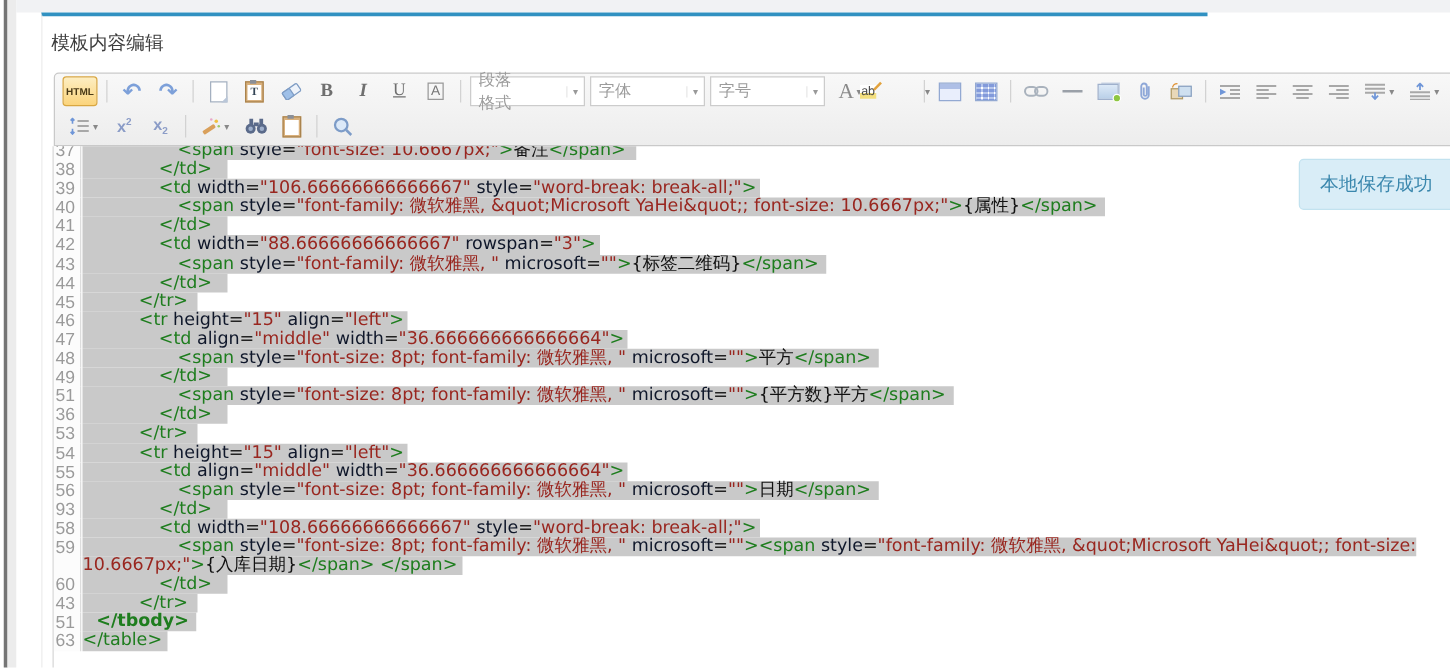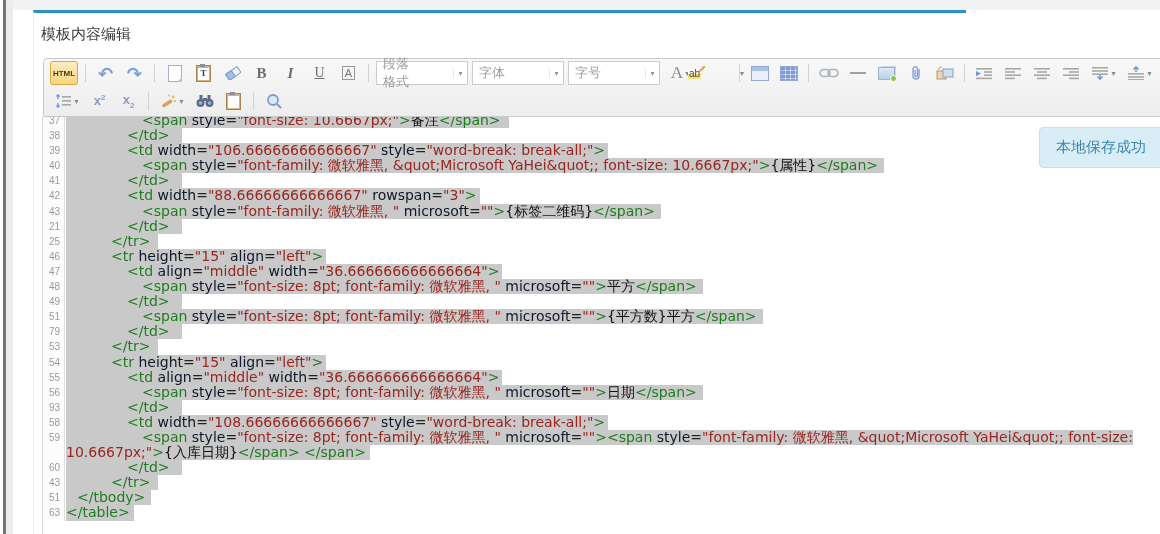--- a/index.html
+++ b/index.html
@@ -15,21 +15,21 @@
 .htmlbtn{width:26px;height:22px;margin:0 2px 0 1px;border:1px solid #d9a741;border-radius:3px;background:linear-gradient(#fdeec2,#fbd47c);font:bold 8px "Liberation Sans",sans-serif;color:#4a3a16;display:flex;align-items:center;justify-content:center;flex:0 0 auto;}
 .dd{width:92px;height:24px;background:#fff;border:1px solid #ccc;display:flex;align-items:center;margin:0 2px;box-sizing:border-box;flex:0 0 auto;gap:40px;}
 .dd .lbl{flex:1;padding-left:6px;font-size:13px;color:#9c9c9c;}
 .dd .car{width:13px;color:#999;font-size:8px;text-align:center;border-left:1px solid #e8e8e8;font-family:"DejaVu Sans",sans-serif;}
 .car2{font-size:8px;color:#888;margin-left:2px;font-family:"DejaVu Sans",sans-serif;}
 .uarr{font:bold 18px "DejaVu Sans",sans-serif;color:#7da0d9;}
 .serifbtn{font-family:"Liberation Serif",serif;color:#6f6f6f;}
 .editor{position:absolute;left:8px;top:104px;width:1119px;height:417px;overflow:hidden;border-left:1px solid #d8d8d8;box-sizing:border-box;}
 .codewrap{position:absolute;left:0;top:-4px;width:100%;}
 .crow{display:flex;height:15.1px;line-height:15.1px;font-size:14px;font-family:"DejaVu Sans",sans-serif;white-space:pre;}
-.ln{width:17px;padding-right:4px;text-align:right;color:#9a9a9a;font-size:10px;font-family:"Liberation Sans",sans-serif;flex:0 0 auto;border-right:1px solid #ddd;background:#fcfcfc;}
+.ln{width:17px;padding-right:4px;text-align:right;color:#9a9a9a;font-size:14px;font-family:"Liberation Sans",sans-serif;flex:0 0 auto;border-right:1px solid #ddd;background:#fcfcfc;}
 .ctext{margin-left:1px;}
 .sel{background:#c9c9c9;}
 .tk-t{color:#1e7d1e;}
 .tk-a{color:#0f172a;}
 .tk-q{color:#99261f;}
 .tk-x{color:#111;}
 .tk-e{color:#222;}
 .toast{position:absolute;left:1005px;top:114px;width:132px;height:41px;background:#d9edf7;border:1px solid #c2e2ef;border-radius:4px;color:#3a87ad;font-size:15px;display:flex;align-items:center;padding-left:16px;box-sizing:border-box;}
 .pg{width:12px;height:15px;background:#fff;border:1px solid #a4b0c0;position:relative;}
 .pg:after{content:"";position:absolute;right:-1px;bottom:-1px;width:0;height:0;border-style:solid;border-width:0 0 5px 5px;border-color:transparent transparent #b9c6d8 transparent;}
@@ -252,36 +252,36 @@
   </div>
   <div class="editor">
     <div class="codewrap" id="codewrap">
         <div class="crow"><span class="ln">37</span><span class="ctext sel" style="padding-left: 76px; padding-right: 8px;"><span class="tk-t">&lt;span </span><span class="tk-a">style</span><span class="tk-e">=</span><span class="tk-q">"font-size: 10.6667px;"</span><span class="tk-t">&gt;</span><span class="tk-x">备注</span><span class="tk-t">&lt;/span&gt;</span></span></div>
         <div class="crow"><span class="ln">38</span><span class="ctext sel" style="padding-left: 61px; padding-right: 12px;"><span class="tk-t">&lt;/td&gt;</span></span></div>
         <div class="crow"><span class="ln">39</span><span class="ctext sel" style="padding-left: 61px; padding-right: 3px;"><span class="tk-t">&lt;td </span><span class="tk-a">width</span><span class="tk-e">=</span><span class="tk-q">"106.66666666666667"</span><span class="tk-x"> </span><span class="tk-a">style</span><span class="tk-e">=</span><span class="tk-q">"word-break: break-all;"</span><span class="tk-t">&gt;</span></span></div>
         <div class="crow"><span class="ln">40</span><span class="ctext sel" style="padding-left: 76px; padding-right: 6px;"><span class="tk-t">&lt;span </span><span class="tk-a">style</span><span class="tk-e">=</span><span class="tk-q">"font-family: 微软雅黑, &amp;quot;Microsoft YaHei&amp;quot;; font-size: 10.6667px;"</span><span class="tk-t">&gt;</span><span class="tk-x">{属性}</span><span class="tk-t">&lt;/span&gt;</span></span></div>
         <div class="crow"><span class="ln">41</span><span class="ctext sel" style="padding-left: 61px; padding-right: 12px;"><span class="tk-t">&lt;/td&gt;</span></span></div>
         <div class="crow"><span class="ln">42</span><span class="ctext sel" style="padding-left: 61px; padding-right: 3px;"><span class="tk-t">&lt;td </span><span class="tk-a">width</span><span class="tk-e">=</span><span class="tk-q">"88.66666666666667"</span><span class="tk-x"> </span><span class="tk-a">rowspan</span><span class="tk-e">=</span><span class="tk-q">"3"</span><span class="tk-t">&gt;</span></span></div>
         <div class="crow"><span class="ln">43</span><span class="ctext sel" style="padding-left: 76px; padding-right: 6px;"><span class="tk-t">&lt;span </span><span class="tk-a">style</span><span class="tk-e">=</span><span class="tk-q">"font-family: 微软雅黑, "</span><span class="tk-x"> </span><span class="tk-a">microsoft</span><span class="tk-e">=</span><span class="tk-q">""</span><span class="tk-t">&gt;</span><span class="tk-x">{标签二维码}</span><span class="tk-t">&lt;/span&gt;</span></span></div>
-        <div class="crow"><span class="ln">21</span><span class="ctext sel" style="padding-left: 61px; padding-right: 12px;"><span class="tk-t">&lt;/td&gt;</span></span></div>
-        <div class="crow"><span class="ln">25</span><span class="ctext sel" style="padding-left: 45px; padding-right: 8px;"><span class="tk-t">&lt;/tr&gt;</span></span></div>
+        <div class="crow"><span class="ln">44</span><span class="ctext sel" style="padding-left: 61px; padding-right: 12px;"><span class="tk-t">&lt;/td&gt;</span></span></div>
+        <div class="crow"><span class="ln">45</span><span class="ctext sel" style="padding-left: 45px; padding-right: 8px;"><span class="tk-t">&lt;/tr&gt;</span></span></div>
         <div class="crow"><span class="ln">46</span><span class="ctext sel" style="padding-left: 45px; padding-right: 3px;"><span class="tk-t">&lt;tr </span><span class="tk-a">height</span><span class="tk-e">=</span><span class="tk-q">"15"</span><span class="tk-x"> </span><span class="tk-a">align</span><span class="tk-e">=</span><span class="tk-q">"left"</span><span class="tk-t">&gt;</span></span></div>
         <div class="crow"><span class="ln">47</span><span class="ctext sel" style="padding-left: 61px; padding-right: 3px;"><span class="tk-t">&lt;td </span><span class="tk-a">align</span><span class="tk-e">=</span><span class="tk-q">"middle"</span><span class="tk-x"> </span><span class="tk-a">width</span><span class="tk-e">=</span><span class="tk-q">"36.666666666666664"</span><span class="tk-t">&gt;</span></span></div>
         <div class="crow"><span class="ln">48</span><span class="ctext sel" style="padding-left: 76px; padding-right: 6px;"><span class="tk-t">&lt;span </span><span class="tk-a">style</span><span class="tk-e">=</span><span class="tk-q">"font-size: 8pt; font-family: 微软雅黑, "</span><span class="tk-x"> </span><span class="tk-a">microsoft</span><span class="tk-e">=</span><span class="tk-q">""</span><span class="tk-t">&gt;</span><span class="tk-x">平方</span><span class="tk-t">&lt;/span&gt;</span></span></div>
         <div class="crow"><span class="ln">49</span><span class="ctext sel" style="padding-left: 61px; padding-right: 12px;"><span class="tk-t">&lt;/td&gt;</span></span></div>
         <div class="crow"><span class="ln">51</span><span class="ctext sel" style="padding-left: 76px; padding-right: 6px;"><span class="tk-t">&lt;span </span><span class="tk-a">style</span><span class="tk-e">=</span><span class="tk-q">"font-size: 8pt; font-family: 微软雅黑, "</span><span class="tk-x"> </span><span class="tk-a">microsoft</span><span class="tk-e">=</span><span class="tk-q">""</span><span class="tk-t">&gt;</span><span class="tk-x">{平方数}平方</span><span class="tk-t">&lt;/span&gt;</span></span></div>
-        <div class="crow"><span class="ln">79</span><span class="ctext sel" style="padding-left: 61px; padding-right: 12px;"><span class="tk-t">&lt;/td&gt;</span></span></div>
+        <div class="crow"><span class="ln">36</span><span class="ctext sel" style="padding-left: 61px; padding-right: 12px;"><span class="tk-t">&lt;/td&gt;</span></span></div>
         <div class="crow"><span class="ln">53</span><span class="ctext sel" style="padding-left: 45px; padding-right: 8px;"><span class="tk-t">&lt;/tr&gt;</span></span></div>
         <div class="crow"><span class="ln">54</span><span class="ctext sel" style="padding-left: 45px; padding-right: 3px;"><span class="tk-t">&lt;tr </span><span class="tk-a">height</span><span class="tk-e">=</span><span class="tk-q">"15"</span><span class="tk-x"> </span><span class="tk-a">align</span><span class="tk-e">=</span><span class="tk-q">"left"</span><span class="tk-t">&gt;</span></span></div>
         <div class="crow"><span class="ln">55</span><span class="ctext sel" style="padding-left: 61px; padding-right: 3px;"><span class="tk-t">&lt;td </span><span class="tk-a">align</span><span class="tk-e">=</span><span class="tk-q">"middle"</span><span class="tk-x"> </span><span class="tk-a">width</span><span class="tk-e">=</span><span class="tk-q">"36.666666666666664"</span><span class="tk-t">&gt;</span></span></div>
         <div class="crow"><span class="ln">56</span><span class="ctext sel" style="padding-left: 76px; padding-right: 6px;"><span class="tk-t">&lt;span </span><span class="tk-a">style</span><span class="tk-e">=</span><span class="tk-q">"font-size: 8pt; font-family: 微软雅黑, "</span><span class="tk-x"> </span><span class="tk-a">microsoft</span><span class="tk-e">=</span><span class="tk-q">""</span><span class="tk-t">&gt;</span><span class="tk-x">日期</span><span class="tk-t">&lt;/span&gt;</span></span></div>
         <div class="crow"><span class="ln">93</span><span class="ctext sel" style="padding-left: 61px; padding-right: 12px;"><span class="tk-t">&lt;/td&gt;</span></span></div>
         <div class="crow"><span class="ln">58</span><span class="ctext sel" style="padding-left: 61px; padding-right: 3px;"><span class="tk-t">&lt;td </span><span class="tk-a">width</span><span class="tk-e">=</span><span class="tk-q">"108.66666666666667"</span><span class="tk-x"> </span><span class="tk-a">style</span><span class="tk-e">=</span><span class="tk-q">"word-break: break-all;"</span><span class="tk-t">&gt;</span></span></div>
         <div class="crow"><span class="ln">59</span><span class="ctext sel" style="padding-left: 76px; padding-right: 0px;"><span class="tk-t">&lt;span </span><span class="tk-a">style</span><span class="tk-e">=</span><span class="tk-q">"font-size: 8pt; font-family: 微软雅黑, "</span><span class="tk-x"> </span><span class="tk-a">microsoft</span><span class="tk-e">=</span><span class="tk-q">""</span><span class="tk-t">&gt;&lt;span </span><span class="tk-a">style</span><span class="tk-e">=</span><span class="tk-q">"font-family: 微软雅黑, &amp;quot;Microsoft YaHei&amp;quot;; font-size:</span></span></div>
         <div class="crow"><span class="ln"></span><span class="ctext sel" style="padding-left: 0px; padding-right: 4px;"><span class="tk-q">10.6667px;"</span><span class="tk-t">&gt;</span><span class="tk-x">{入库日期}</span><span class="tk-t">&lt;/span&gt; &lt;/span&gt;</span></span></div>
         <div class="crow"><span class="ln">60</span><span class="ctext sel" style="padding-left: 61px; padding-right: 12px;"><span class="tk-t">&lt;/td&gt;</span></span></div>
         <div class="crow"><span class="ln">43</span><span class="ctext sel" style="padding-left: 45px; padding-right: 8px;"><span class="tk-t">&lt;/tr&gt;</span></span></div>
-        <div class="crow"><span class="ln">51</span><span class="ctext sel" style="padding-left: 11px; padding-right: 6px;"><span class="tk-t">&lt;/tbody&gt;</span></span></div>
+        <div class="crow"><span class="ln">51</span><span class="ctext sel" style="padding-left: 11px; padding-right: 6px; font-weight: bold;"><span class="tk-t">&lt;/tbody&gt;</span></span></div>
         <div class="crow"><span class="ln">63</span><span class="ctext sel" style="padding-left: 0px; padding-right: 4px;"><span class="tk-t">&lt;/table&gt;</span></span></div>
       </div>
   </div>
   <div class="toast">本地保存成功</div>
 </div>
 
 </body></html>

